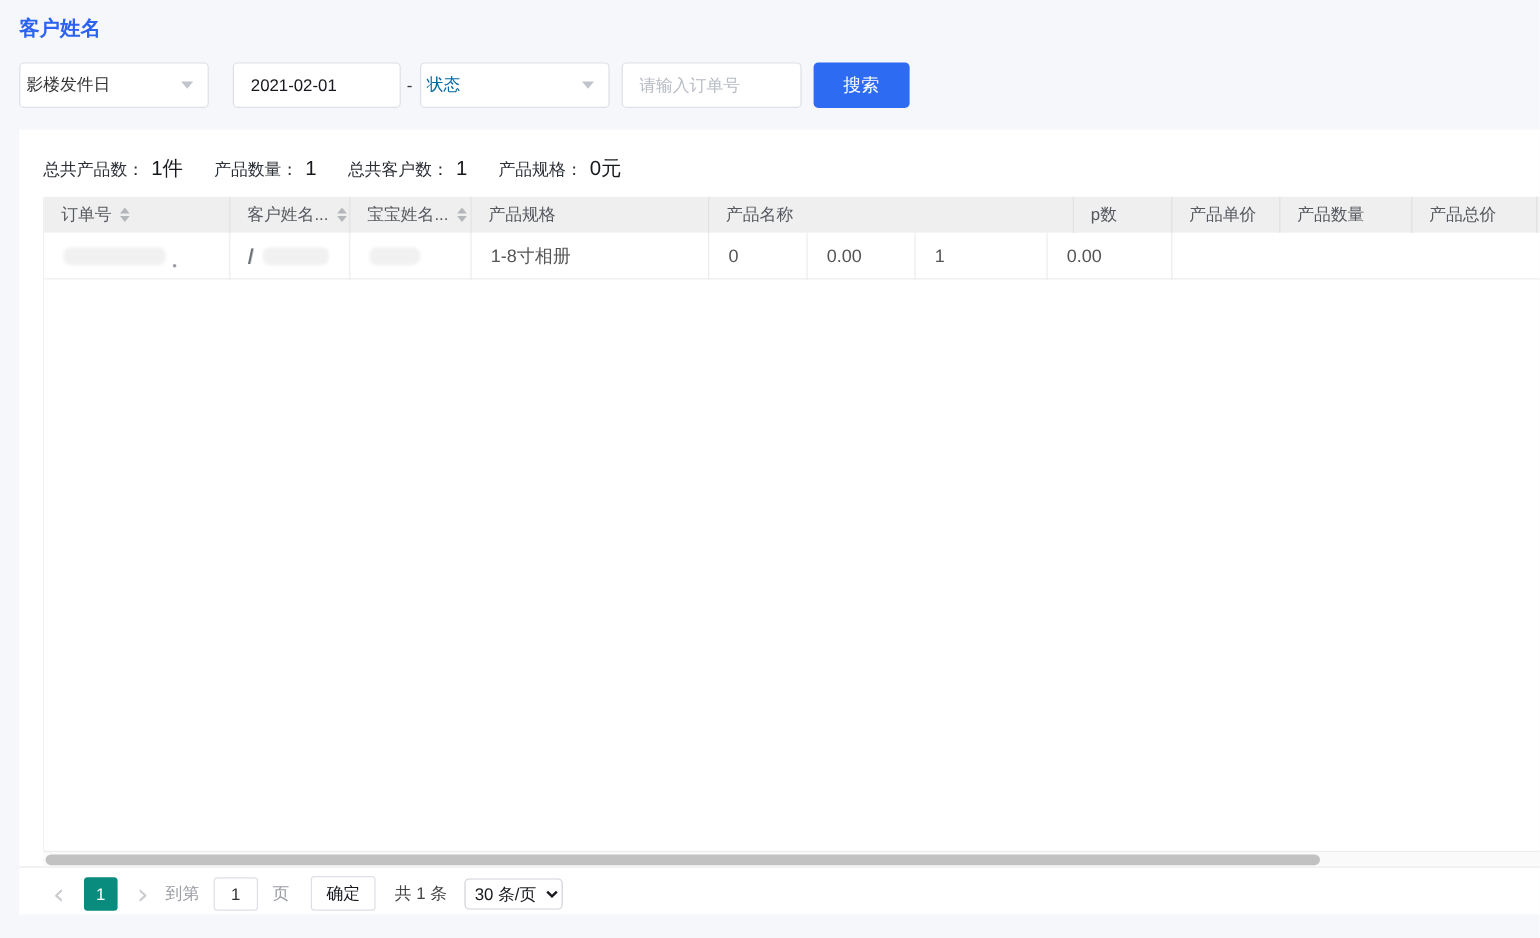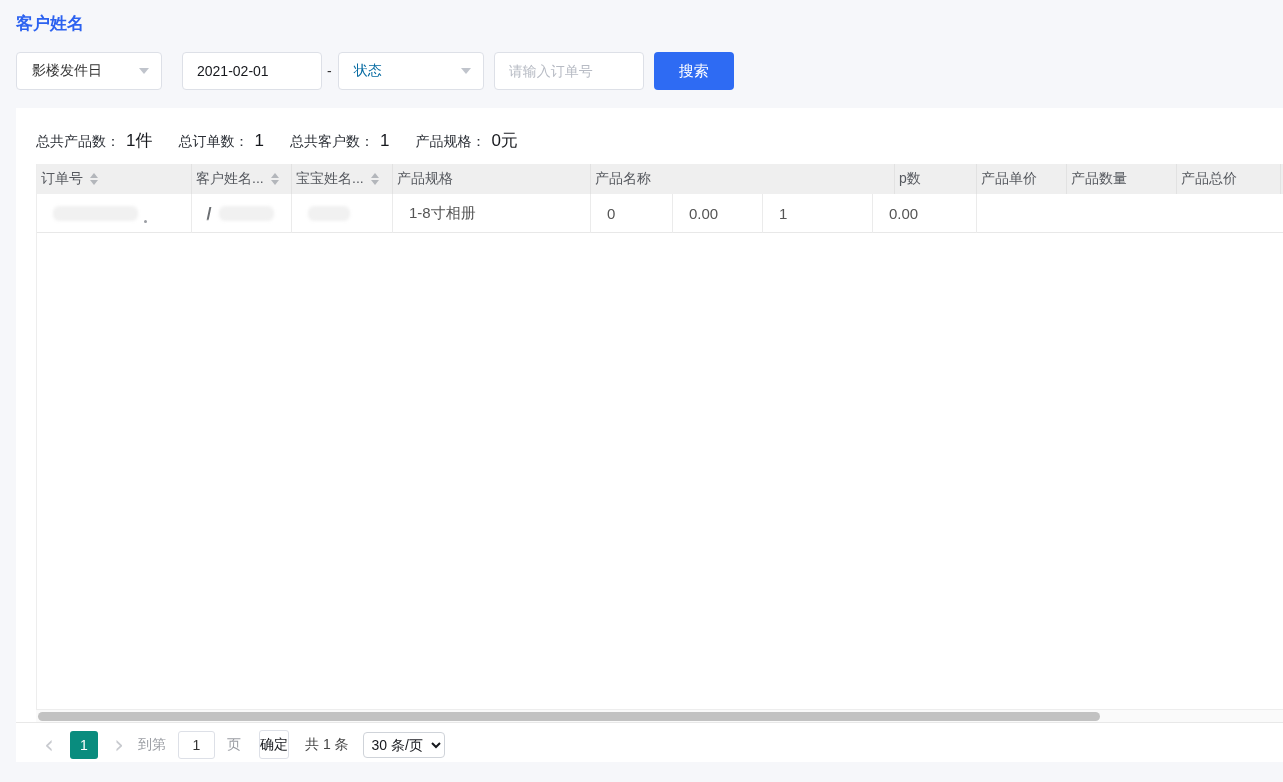--- a/index.html
+++ b/index.html
@@ -16,21 +16,21 @@
     font-size:17px; font-weight:700; color:#2c62f0;
   }
   .filter-bar {
     position:absolute; left:16px; top:52px; height:38px;
     display:flex; align-items:center;
   }
   .ctrl {
     height:38px; background:#fff; border:1px solid #dde0e7; border-radius:4px;
     font-size:14px; display:flex; align-items:center;
   }
-  .select-ctrl { width:146px; padding:0 12px 0 15px; justify-content:space-between; cursor:pointer; }
+  .select-ctrl { width:158px; padding:0 12px 0 5px; justify-content:space-between; cursor:pointer; }
   .select-ctrl .sel-text { color:#333; }
   .select-ctrl .sel-text.placeholder { color:#0369a1; }
   .caret-down {
     width:0; height:0; border-left:5px solid transparent; border-right:5px solid transparent;
     border-top:6px solid #c0c4cc; margin-left:8px; flex:none;
   }
   .date-input { width:140px; padding:0 14px; color:#16181d; font-weight:500; }
   .date-input input { border:none; outline:none; width:100%; font:inherit; color:inherit; background:transparent; }
   .date-sep { margin:0 6px 0 5px; color:#333; font-size:14px; }
   .text-input { width:150px; padding:0 14px; }
@@ -51,21 +51,21 @@
     padding:21px 20px 12px 20px; font-size:14px; color:#2b2f36;
     display:flex; align-items:baseline;
   }
   .summary .lbl { color:#2b2f36; }
   .summary .val { font-size:17px; margin-left:6px; margin-right:26px; color:#16181d; }
   
   .table-wrap { margin:0 0 0 20px; border-left:1px solid #ededed; }
   .trow { display:flex; }
   .thead { background:#efefef; height:30px; }
   .th {
-    display:flex; align-items:center; padding:0 8px 0 4px;
+    display:flex; align-items:center; padding:0 8px 0 14px;
     font-size:14px; color:#55585e; border-right:1px solid #e2e2e2;
     height:30px; flex:none; overflow:hidden; white-space:nowrap;
   }
   .tbody-row { height:39px; border-bottom:1px solid #e8e8e8; background:#fff; }
   .td {
     display:flex; align-items:center; padding:0 8px 0 16px;
     font-size:15px; color:#555; border-right:1px solid #ebebeb;
     height:39px; flex:none; overflow:hidden; white-space:nowrap;
   }
   .c0{width:155px}.c1{width:100px}.c2{width:101px}.c3{width:304px}.c4{width:198px}
@@ -98,21 +98,21 @@
   .pg-num {
     min-width:28px; height:28px; border-radius:3px; background:#098c7e; color:#fff;
     display:flex; align-items:center; justify-content:center; font-size:14px; margin:0 8px; cursor:pointer;
   }
   .pg-text { color:#9a9da3; margin:0 6px; }
   .pg-goto {
     width:37px; height:28px; border:1px solid #dde0e7; border-radius:3px; text-align:center;
     font:inherit; color:#333; margin:0 6px; outline:none;
   }
   .pg-confirm {
-    height:29px; padding:0 0; border:1px solid #dde0e7; border-radius:3px; background:#fff;
+    height:29px; padding:0 12px; border:1px solid #dde0e7; border-radius:3px; background:#fff;
     font:inherit; color:#16181d; margin:0 10px 0 12px; cursor:pointer;
   }
   .pg-total { color:#444; margin:0 14px 0 6px; }
   .pg-size {
     height:26px; border:1px solid #cfd3d9; border-radius:4px; background:#fff;
     font:inherit; font-size:14px; color:#16181d; padding:0 4px; cursor:pointer; outline:none;
   }
 </style>
 </head>
 <body>
@@ -136,21 +136,21 @@
     <input placeholder="请输入订单号" style="">
   </div>
   <button class="search-btn">搜索</button>
 </div>
 
 <div class="card">
 
   <div class="summary">
     <span class="lbl">总共产品数：</span>
     <span class="val">1件</span>
-    <span class="lbl">总订单数：</span>
+    <span class="lbl">产品数量：</span>
     <span class="val">1</span>
     <span class="lbl">总共客户数：</span>
     <span class="val">1</span>
     <span class="lbl">产品规格：</span>
     <span class="val">0元</span>
   </div>
 
   <div class="table-wrap">
     <div class="trow thead">
       <div class="th c0">

